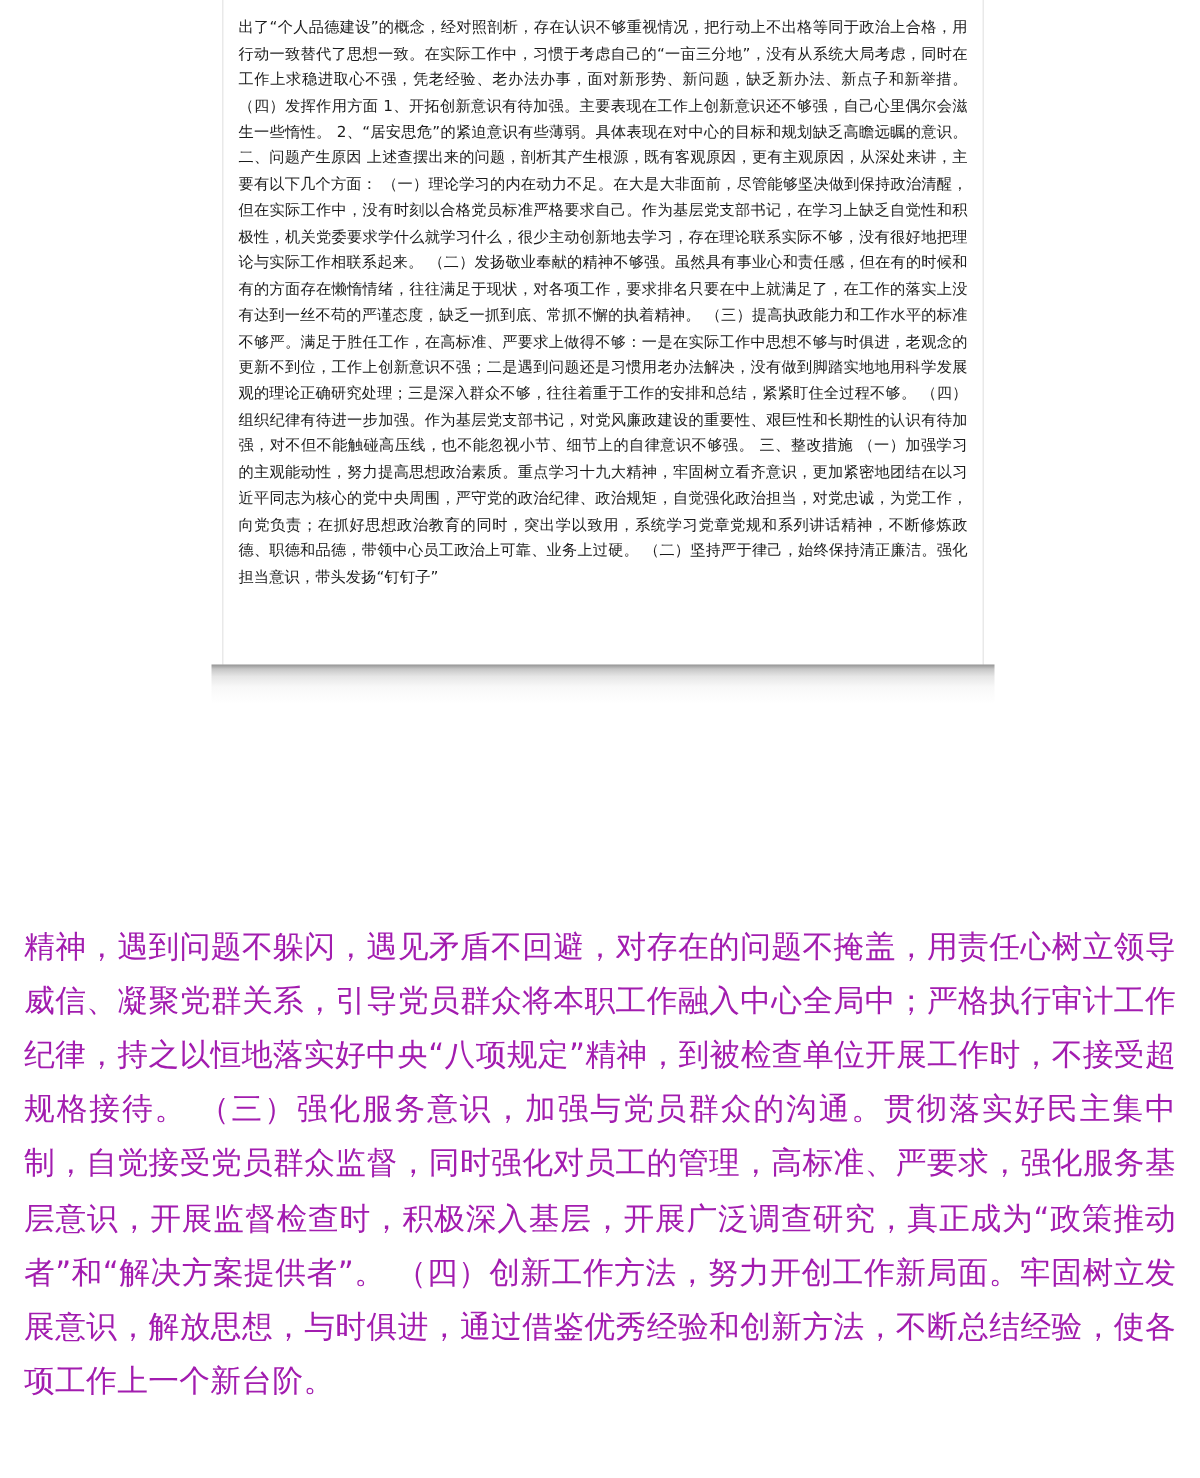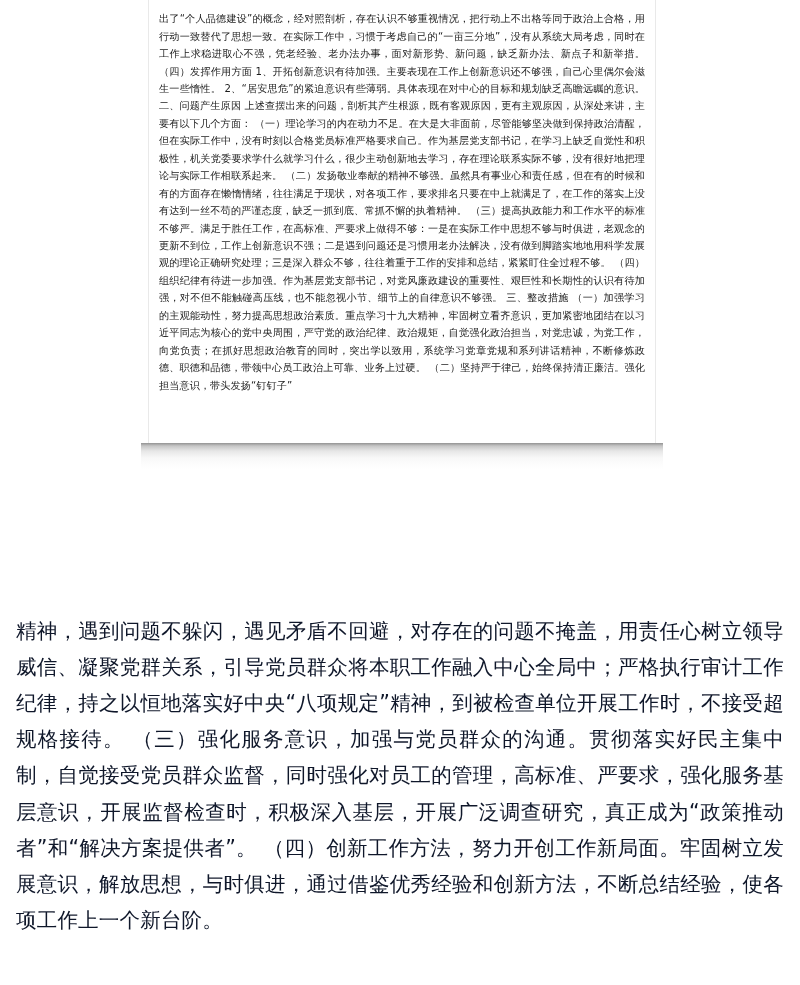--- a/index.html
+++ b/index.html
@@ -69,21 +69,21 @@
     left: 16px;
     top: 592px;
     width: 768px;
   }
   #body-text {
     font-size: 20.5px;
     line-height: 36.2px;
     letter-spacing: 0.2px;
     text-align: justify;
     text-justify: inter-character;
-    color: #0f172a;
+    color: #a21caf;
     word-break: break-all;
     font-family: "DejaVu Sans", "Liberation Sans", sans-serif;
   }
 </style>
 </head>
 <body>
 
 <div id="preview-wrap">
   <div id="preview-card">
     <p id="preview-text">出了“个人品德建设”的概念，经对照剖析，存在认识不够重视情况，把行动上不出格等同于政治上合格，用行动一致替代了思想一致。在实际工作中，习惯于考虑自己的“一亩三分地”，没有从系统大局考虑，同时在工作上求稳进取心不强，凭老经验、老办法办事，面对新形势、新问题，缺乏新办法、新点子和新举措。 （四）发挥作用方面 1、开拓创新意识有待加强。主要表现在工作上创新意识还不够强，自己心里偶尔会滋生一些惰性。 2、“居安思危”的紧迫意识有些薄弱。具体表现在对中心的目标和规划缺乏高瞻远瞩的意识。 二、问题产生原因 上述查摆出来的问题，剖析其产生根源，既有客观原因，更有主观原因，从深处来讲，主要有以下几个方面： （一）理论学习的内在动力不足。在大是大非面前，尽管能够坚决做到保持政治清醒，但在实际工作中，没有时刻以合格党员标准严格要求自己。作为基层党支部书记，在学习上缺乏自觉性和积极性，机关党委要求学什么就学习什么，很少主动创新地去学习，存在理论联系实际不够，没有很好地把理论与实际工作相联系起来。 （二）发扬敬业奉献的精神不够强。虽然具有事业心和责任感，但在有的时候和有的方面存在懒惰情绪，往往满足于现状，对各项工作，要求排名只要在中上就满足了，在工作的落实上没有达到一丝不苟的严谨态度，缺乏一抓到底、常抓不懈的执着精神。 （三）提高执政能力和工作水平的标准不够严。满足于胜任工作，在高标准、严要求上做得不够：一是在实际工作中思想不够与时俱进，老观念的更新不到位，工作上创新意识不强；二是遇到问题还是习惯用老办法解决，没有做到脚踏实地地用科学发展观的理论正确研究处理；三是深入群众不够，往往着重于工作的安排和总结，紧紧盯住全过程不够。 （四）组织纪律有待进一步加强。作为基层党支部书记，对党风廉政建设的重要性、艰巨性和长期性的认识有待加强，对不但不能触碰高压线，也不能忽视小节、细节上的自律意识不够强。 三、整改措施 （一）加强学习的主观能动性，努力提高思想政治素质。重点学习十九大精神，牢固树立看齐意识，更加紧密地团结在以习近平同志为核心的党中央周围，严守党的政治纪律、政治规矩，自觉强化政治担当，对党忠诚，为党工作，向党负责；在抓好思想政治教育的同时，突出学以致用，系统学习党章党规和系列讲话精神，不断修炼政德、职德和品德，带领中心员工政治上可靠、业务上过硬。 （二）坚持严于律己，始终保持清正廉洁。强化担当意识，带头发扬“钉钉子”</p>

